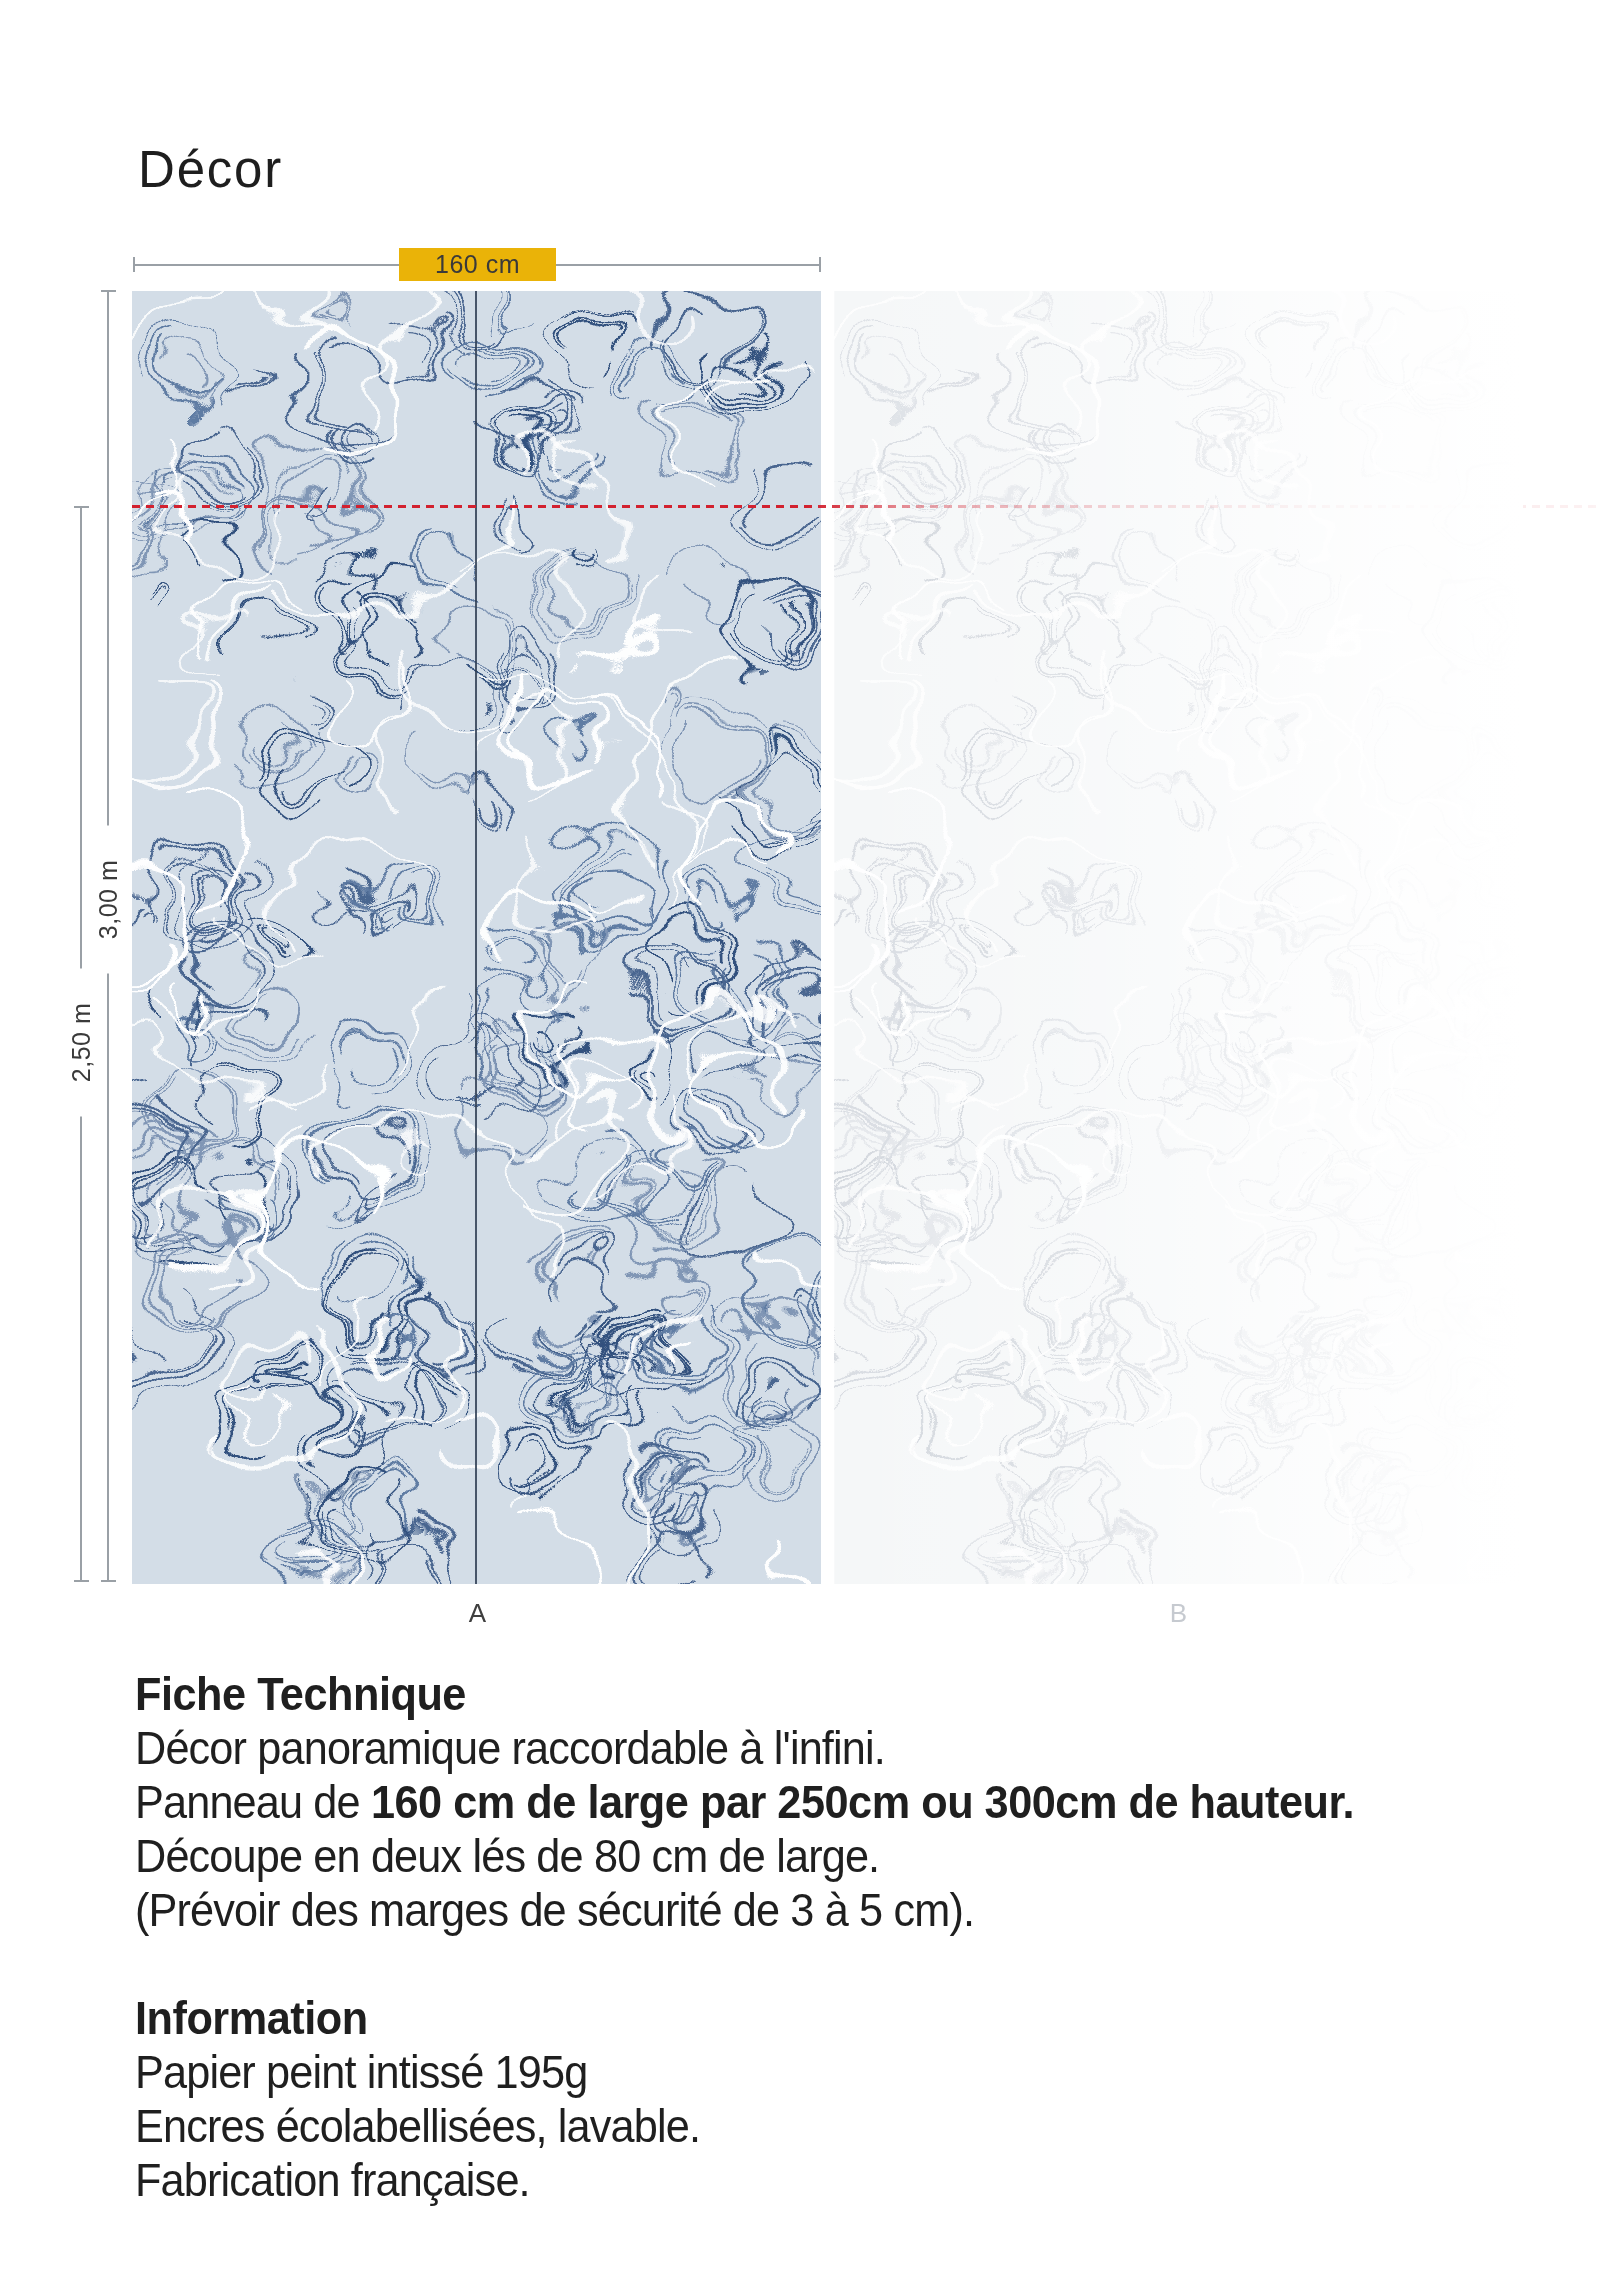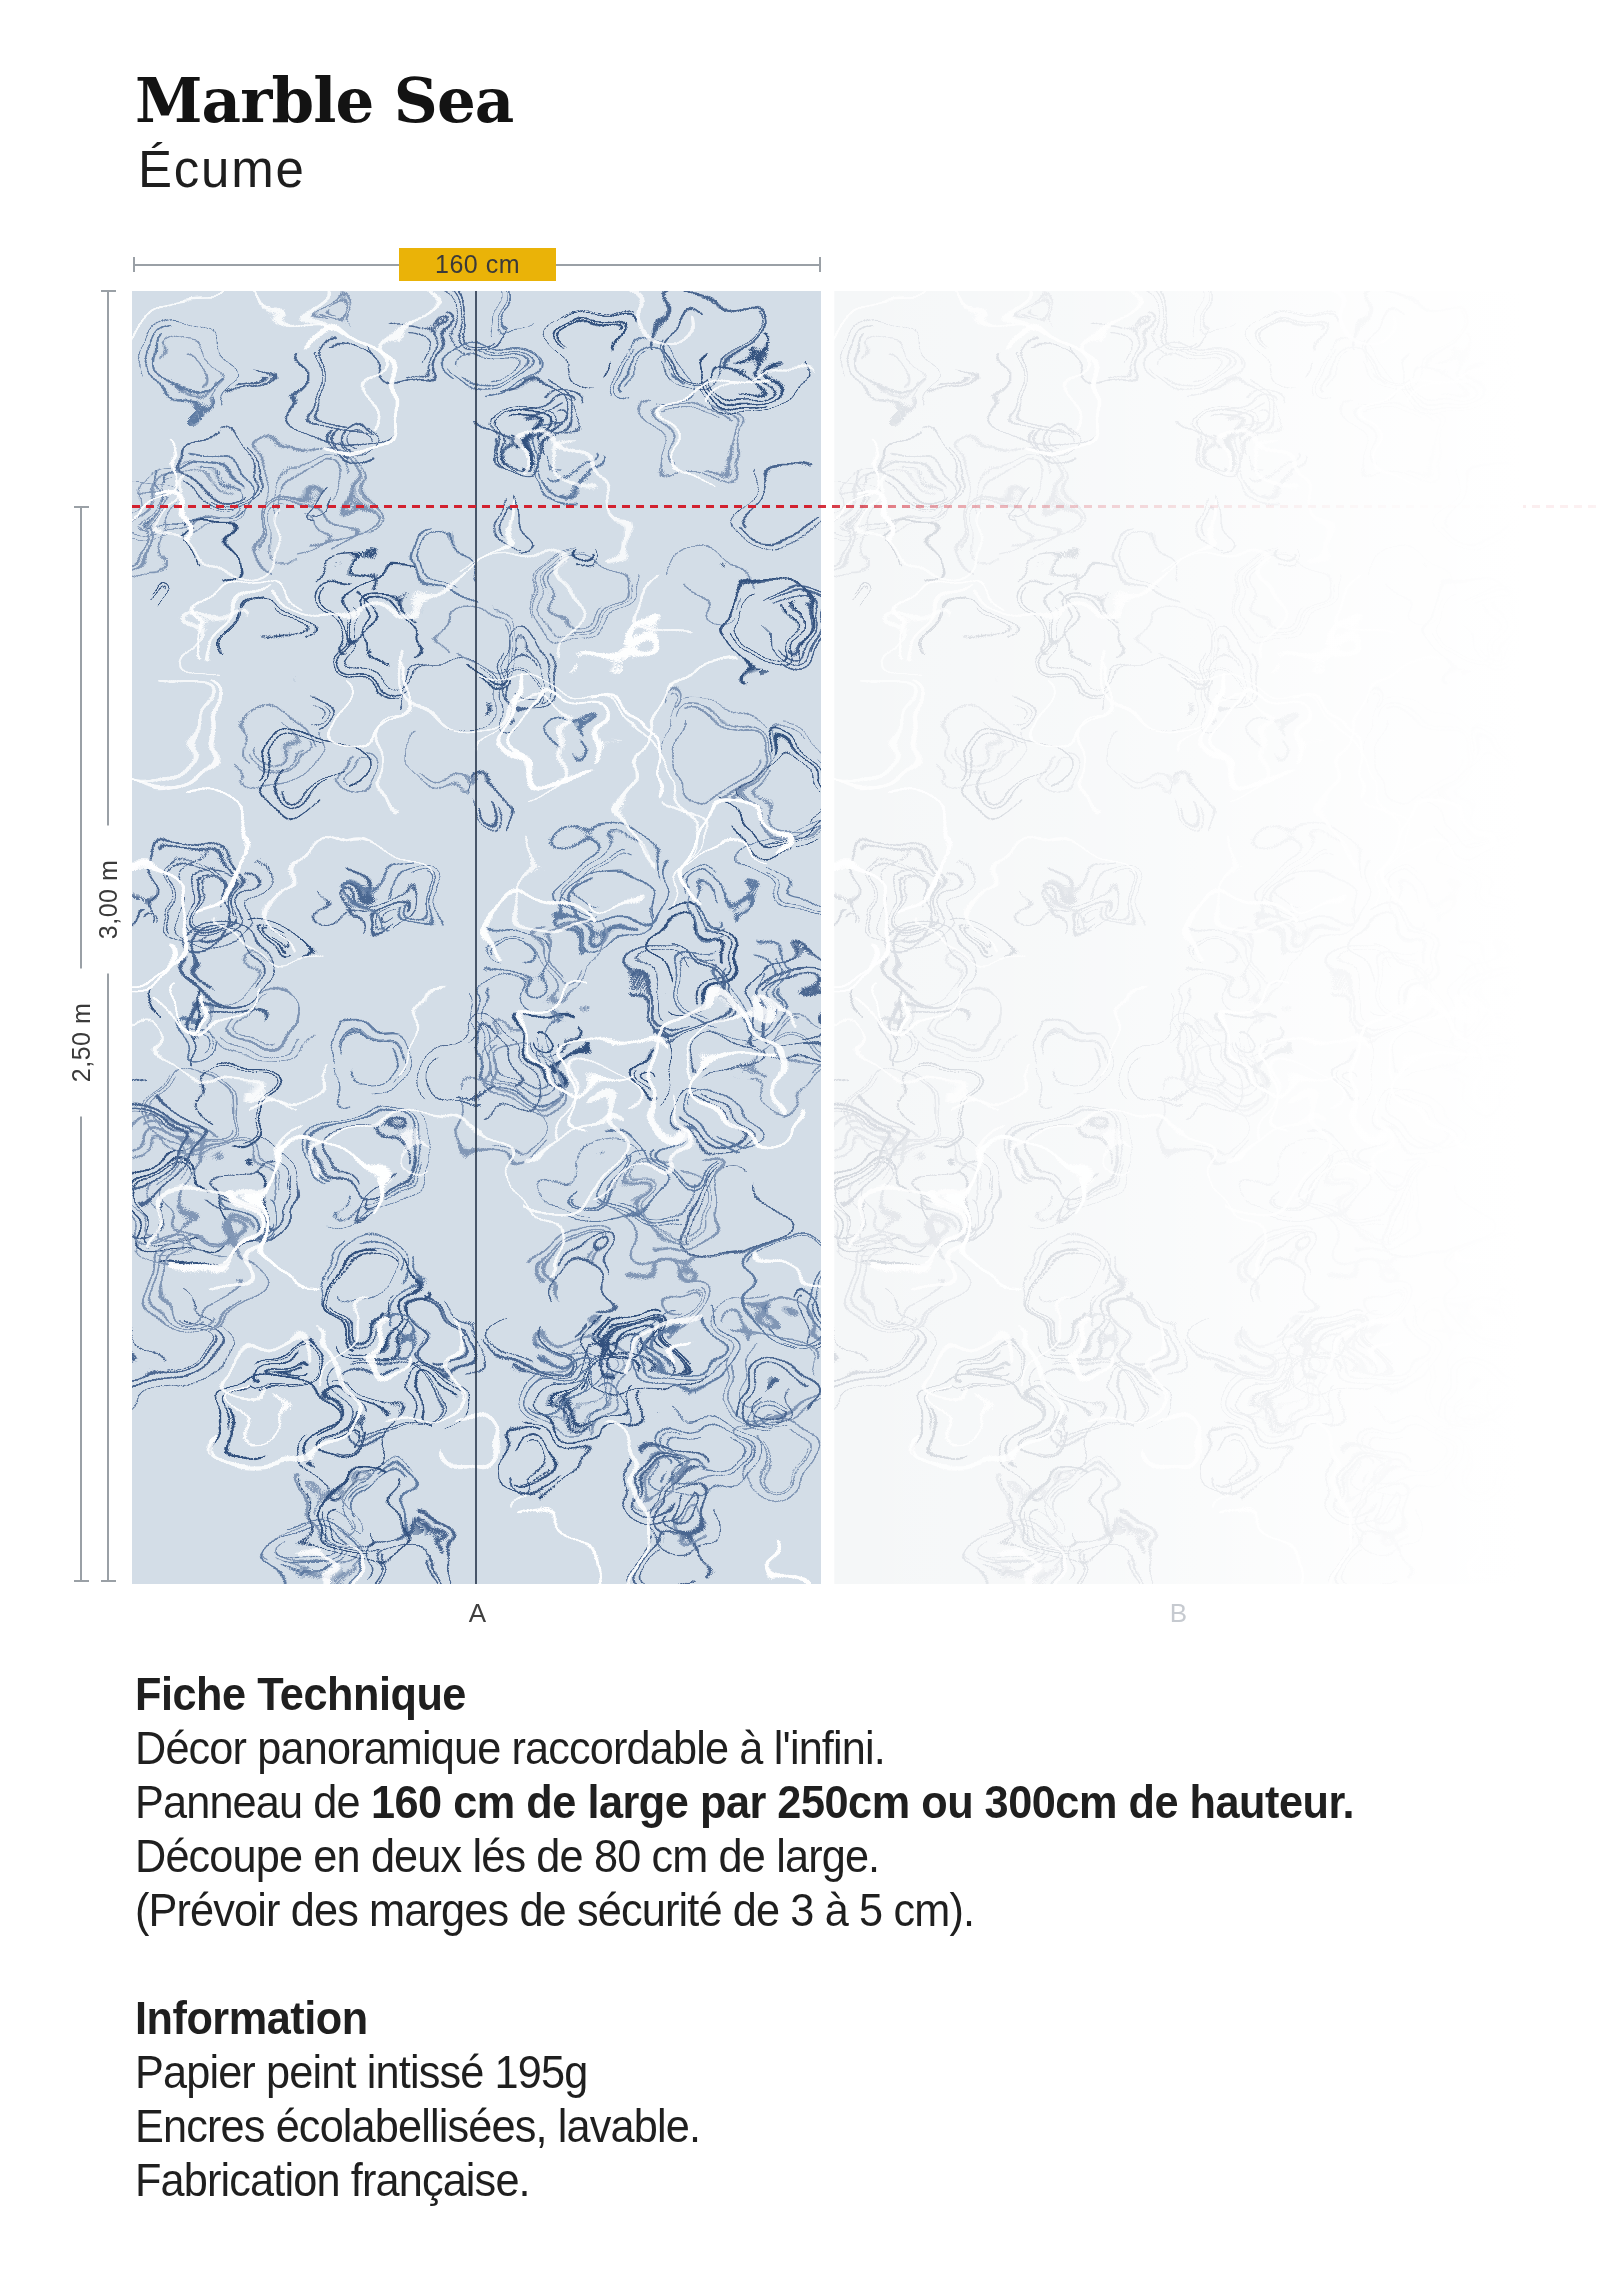--- a/index.html
+++ b/index.html
@@ -61,22 +61,21 @@
     transform:scaleX(0.94);transform-origin:0 0;}
   .textblock h3{font-size:46px;font-weight:700;letter-spacing:-0.5px;}
   .textblock .gap{height:54px;}
   .textblock b{font-weight:700;letter-spacing:-0.5px;}
 </style>
 </head>
 <body>
 
 <div class="page">
 
-  <h1 class="h-title">Marble Sea</h1>
-  <h2 class="h-sub">Écume</h2>
+  <h2 class="h-sub">Décor</h2>
 
   <div class="dline" style="left:133px;top:264px;width:688px;height:1.8px;"></div>
   <div class="dline" style="left:133px;top:257px;width:1.8px;height:14.8px;"></div>
   <div class="dline" style="left:819px;top:257px;width:1.8px;height:14.8px;"></div>
   <div class="hlabel" style="left:399px;top:248px;">160 cm</div>
 
   <div class="dline" style="left:107px;top:291px;width:1.8px;height:1291px;"></div>
   <div class="dline" style="left:101px;top:290px;width:14.8px;height:1.8px;"></div>
   <div class="dline" style="left:101px;top:1580px;width:14.8px;height:1.8px;"></div>
   <div class="vlabel" style="left:34px;top:883px;">3,00 m</div>

